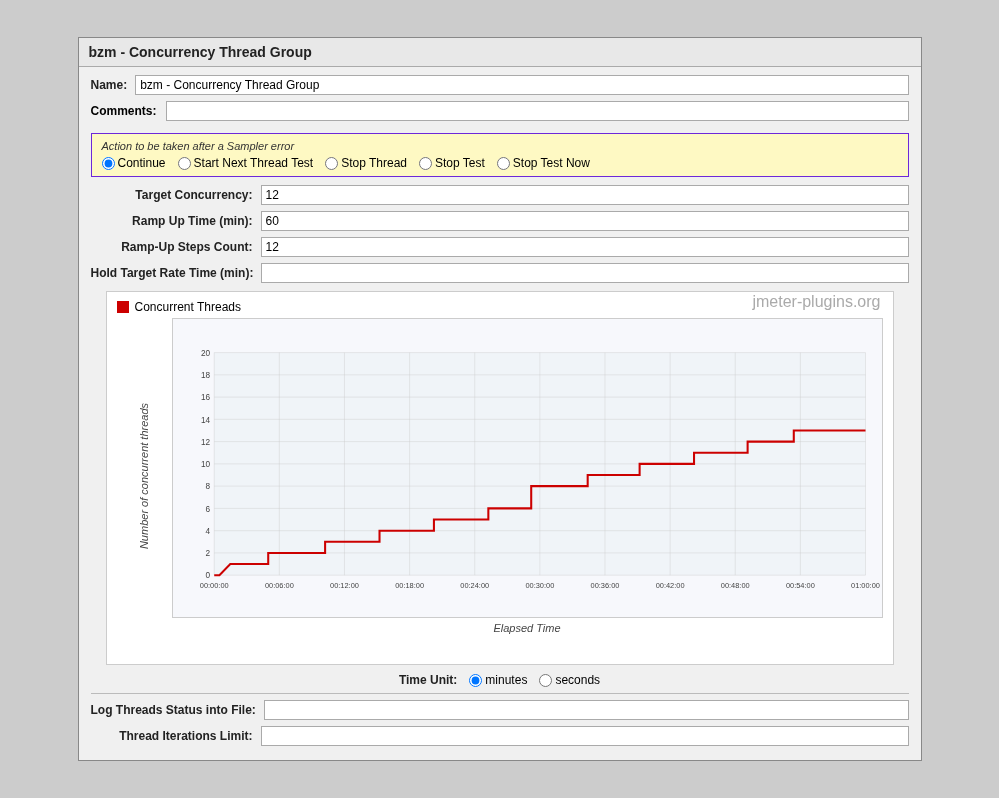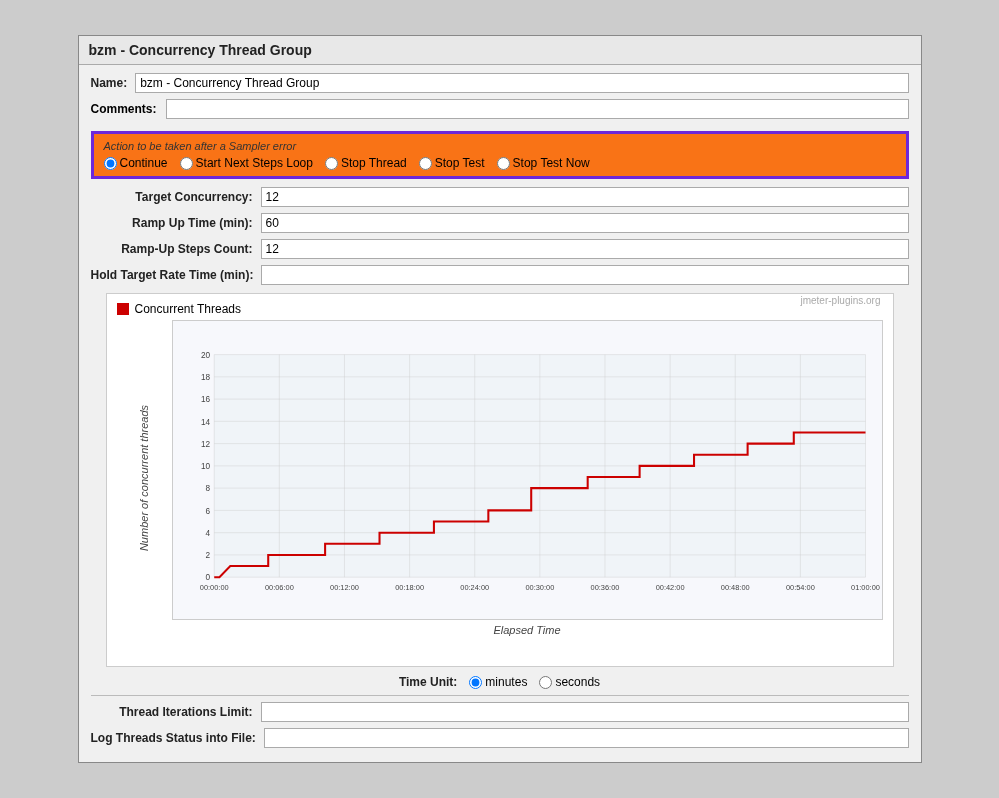--- a/index.html
+++ b/index.html
@@ -52,22 +52,22 @@
     }
     .form-input {
       flex: 1;
       border: 1px solid #aaa;
       background: #fff;
       padding: 2px 4px;
       font-size: 12px;
       height: 20px;
     }
     .action-section {
-      background: #f97316;
-      border: 3px solid #6d28d9;
+      background: #fef9c3;
+      border: 1px solid #6d28d9;
       margin: 4px 0 8px 0;
       padding: 6px 10px;
     }
     .action-title {
       font-size: 11px;
       color: #333;
       margin-bottom: 4px;
       font-style: italic;
     }
     .radio-group {
@@ -101,21 +101,21 @@
     .legend-color {
       width: 12px;
       height: 12px;
       background: #cc0000;
       display: inline-block;
     }
     .chart-watermark {
       position: absolute;
       top: 1px;
       right: 12px;
-      font-size: 10px;
+      font-size: 16px;
       color: #aaa;
     }
     .time-unit-row {
       display: flex;
       align-items: center;
       justify-content: center;
       gap: 12px;
       margin: 6px 0;
     }
     .time-unit-label {
@@ -157,21 +157,21 @@
 
     <div class="action-section">
       <div class="action-title">Action to be taken after a Sampler error</div>
       <div class="radio-group">
         <label class="radio-item">
           <input type="radio" name="sampler_error" checked="" style="">
           <span>Continue</span>
         </label>
         <label class="radio-item">
           <input type="radio" name="sampler_error" style="">
-          <span>Start Next Steps Loop</span>
+          <span>Start Next Thread Test</span>
         </label>
         <label class="radio-item">
           <input type="radio" name="sampler_error" style="">
           <span>Stop Thread</span>
         </label>
         <label class="radio-item">
           <input type="radio" name="sampler_error" style="">
           <span>Stop Test</span>
         </label>
         <label class="radio-item">
@@ -311,23 +311,23 @@
       </label>
       <label class="radio-item">
         <input type="radio" name="time_unit" style="">
         <span>seconds</span>
       </label>
     </div>
 
     <hr class="divider">
 
     <div class="form-row">
+      <span class="form-label">Log Threads Status into File:</span>
+      <input class="form-input" type="text" value="" style="">
+    </div>
+
+    <div class="form-row">
       <span class="form-label">Thread Iterations Limit:</span>
       <input class="form-input" type="text" value="" style="">
     </div>
 
-    <div class="form-row">
-      <span class="form-label">Log Threads Status into File:</span>
-      <input class="form-input" type="text" value="" style="">
-    </div>
-
   </div>
 </div>
 
 </body></html>

